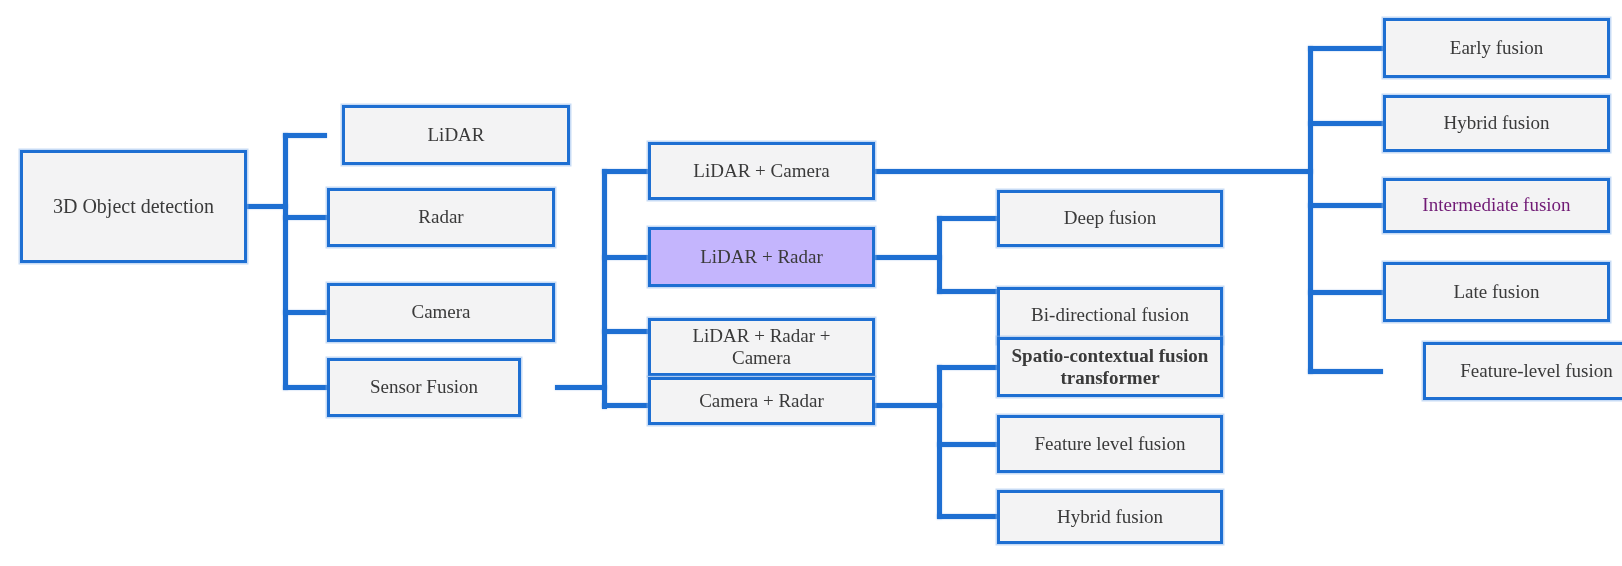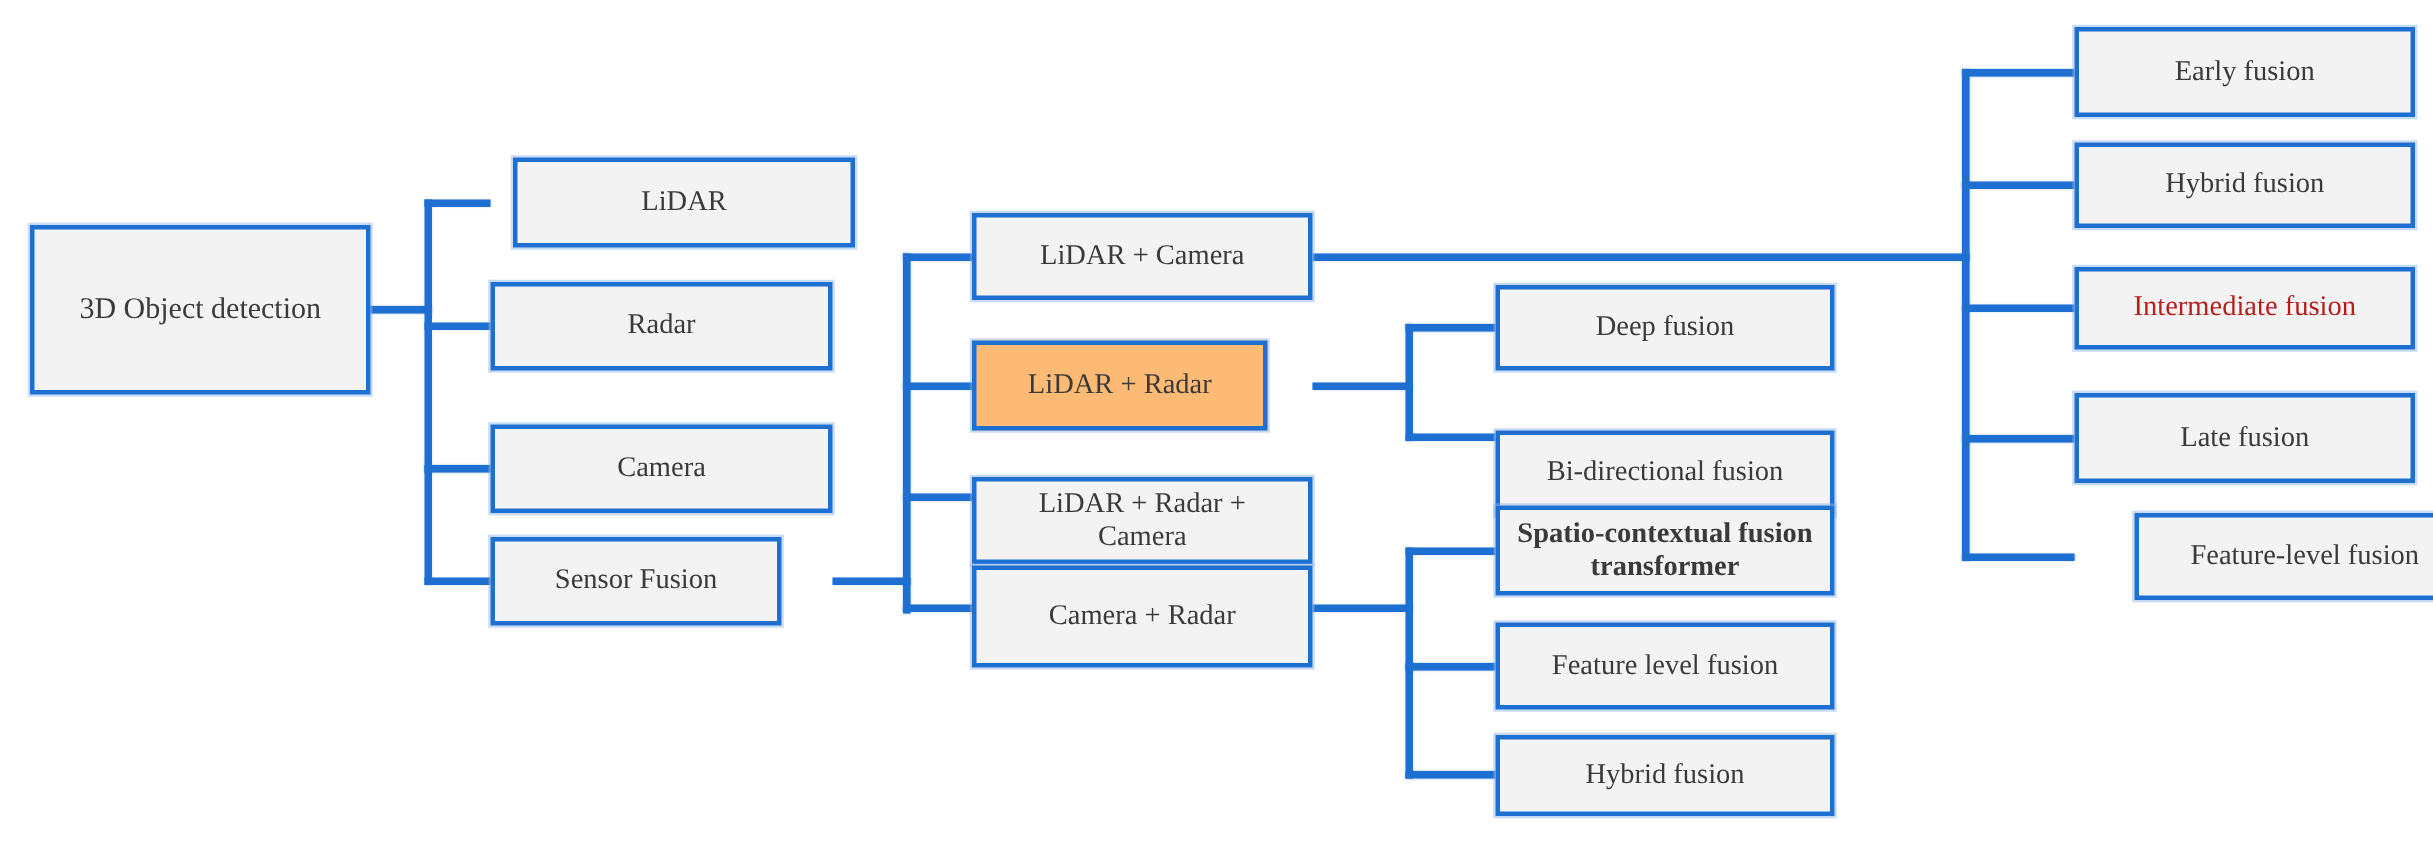--- a/index.html
+++ b/index.html
@@ -72,28 +72,28 @@
     <div class="line" style="left: 937px; top: 365px; width: 5px; height: 154px; background: rgb(30, 111, 210);"></div>
     <div class="line" style="left: 937px; top: 365px; width: 60px; height: 5px; background: rgb(30, 111, 210);"></div>
     <div class="line" style="left: 937px; top: 442px; width: 60px; height: 5px; background: rgb(30, 111, 210);"></div>
     <div class="line" style="left: 937px; top: 514px; width: 60px; height: 5px; background: rgb(30, 111, 210);"></div>
     <div class="node root" style="left: 8px; top: 150px; width: 227px; height: 113px; background: rgb(243, 243, 244); border-color: rgb(30, 111, 210); color: rgb(58, 58, 58);"><span>3D Object detection</span></div>
     <div class="node" style="left: 342px; top: 105px; width: 228px; height: 60px; background: rgb(243, 243, 244); border-color: rgb(30, 111, 210); color: rgb(58, 58, 58);"><span>LiDAR</span></div>
     <div class="node" style="left: 327px; top: 188px; width: 228px; height: 59px; background: rgb(243, 243, 244); border-color: rgb(30, 111, 210); color: rgb(58, 58, 58);"><span>Radar</span></div>
     <div class="node" style="left: 327px; top: 283px; width: 228px; height: 59px; background: rgb(243, 243, 244); border-color: rgb(30, 111, 210); color: rgb(58, 58, 58);"><span>Camera</span></div>
     <div class="node" style="left: 327px; top: 358px; width: 194px; height: 59px; background: rgb(243, 243, 244); border-color: rgb(30, 111, 210); color: rgb(58, 58, 58); align-items: center;"><span>Sensor Fusion</span></div>
     <div class="node" style="left: 648px; top: 142px; width: 227px; height: 58px; background: rgb(243, 243, 244); border-color: rgb(30, 111, 210); color: rgb(58, 58, 58);"><span>LiDAR + Camera</span></div>
-    <div class="node" style="left: 648px; top: 227px; width: 197px; height: 60px; background: #fdba74; border-color: rgb(30, 111, 210); color: rgb(58, 58, 58);"><span>LiDAR + Radar</span></div>
+    <div class="node" style="left: 648px; top: 227px; width: 227px; height: 60px; background: #c4b5fd; border-color: rgb(30, 111, 210); color: rgb(58, 58, 58);"><span>LiDAR + Radar</span></div>
     <div class="node" style="left: 648px; top: 302px; width: 227px; height: 58px; background: rgb(243, 243, 244); border-color: rgb(30, 111, 210); color: rgb(58, 58, 58); margin-top: 16px;"><span>LiDAR + Radar +
 Camera</span></div>
-    <div class="node" style="left: 648px; top: 377px; width: 227px; height: 68px; background: rgb(243, 243, 244); border-color: rgb(30, 111, 210); color: rgb(58, 58, 58);"><span>Camera + Radar</span></div>
+    <div class="node" style="left: 648px; top: 377px; width: 227px; height: 48px; background: rgb(243, 243, 244); border-color: rgb(30, 111, 210); color: rgb(58, 58, 58);"><span>Camera + Radar</span></div>
     <div class="node" style="left: 997px; top: 190px; width: 226px; height: 57px; background: rgb(243, 243, 244); border-color: rgb(30, 111, 210); color: rgb(58, 58, 58);"><span>Deep fusion</span></div>
     <div class="node" style="left: 997px; top: 263px; width: 226px; height: 57px; background: rgb(243, 243, 244); border-color: rgb(30, 111, 210); color: rgb(58, 58, 58); margin-top: 24px;"><span>Bi-directional fusion</span></div>
     <div class="node" style="left: 997px; top: 337px; width: 226px; height: 60px; background: rgb(243, 243, 244); border-color: rgb(30, 111, 210); color: rgb(58, 58, 58); font-weight: bold;"><span>Spatio-contextual fusion
 transformer</span></div>
     <div class="node" style="left: 997px; top: 415px; width: 226px; height: 58px; background: rgb(243, 243, 244); border-color: rgb(30, 111, 210); color: rgb(58, 58, 58);"><span>Feature level fusion</span></div>
     <div class="node" style="left: 997px; top: 490px; width: 226px; height: 54px; background: rgb(243, 243, 244); border-color: rgb(30, 111, 210); color: rgb(58, 58, 58);"><span>Hybrid fusion</span></div>
     <div class="node" style="left: 1383px; top: 18px; width: 227px; height: 60px; background: rgb(243, 243, 244); border-color: rgb(30, 111, 210); color: rgb(58, 58, 58);"><span>Early fusion</span></div>
     <div class="node" style="left: 1383px; top: 95px; width: 227px; height: 57px; background: rgb(243, 243, 244); border-color: rgb(30, 111, 210); color: rgb(58, 58, 58);"><span>Hybrid fusion</span></div>
-    <div class="node" style="left: 1383px; top: 178px; width: 227px; height: 55px; background: rgb(243, 243, 244); border-color: rgb(30, 111, 210); color: #b91c1c;"><span>Intermediate fusion</span></div>
+    <div class="node" style="left: 1383px; top: 178px; width: 227px; height: 55px; background: rgb(243, 243, 244); border-color: rgb(30, 111, 210); color: #701a75;"><span>Intermediate fusion</span></div>
     <div class="node" style="left: 1383px; top: 262px; width: 227px; height: 60px; background: rgb(243, 243, 244); border-color: rgb(30, 111, 210); color: rgb(58, 58, 58);"><span>Late fusion</span></div>
     <div class="node" style="left: 1383px; top: 342px; width: 227px; height: 58px; background: rgb(243, 243, 244); border-color: rgb(30, 111, 210); color: rgb(58, 58, 58); margin-left: 40px;"><span>Feature-level fusion</span></div>
   </div>
 
 </body></html>

